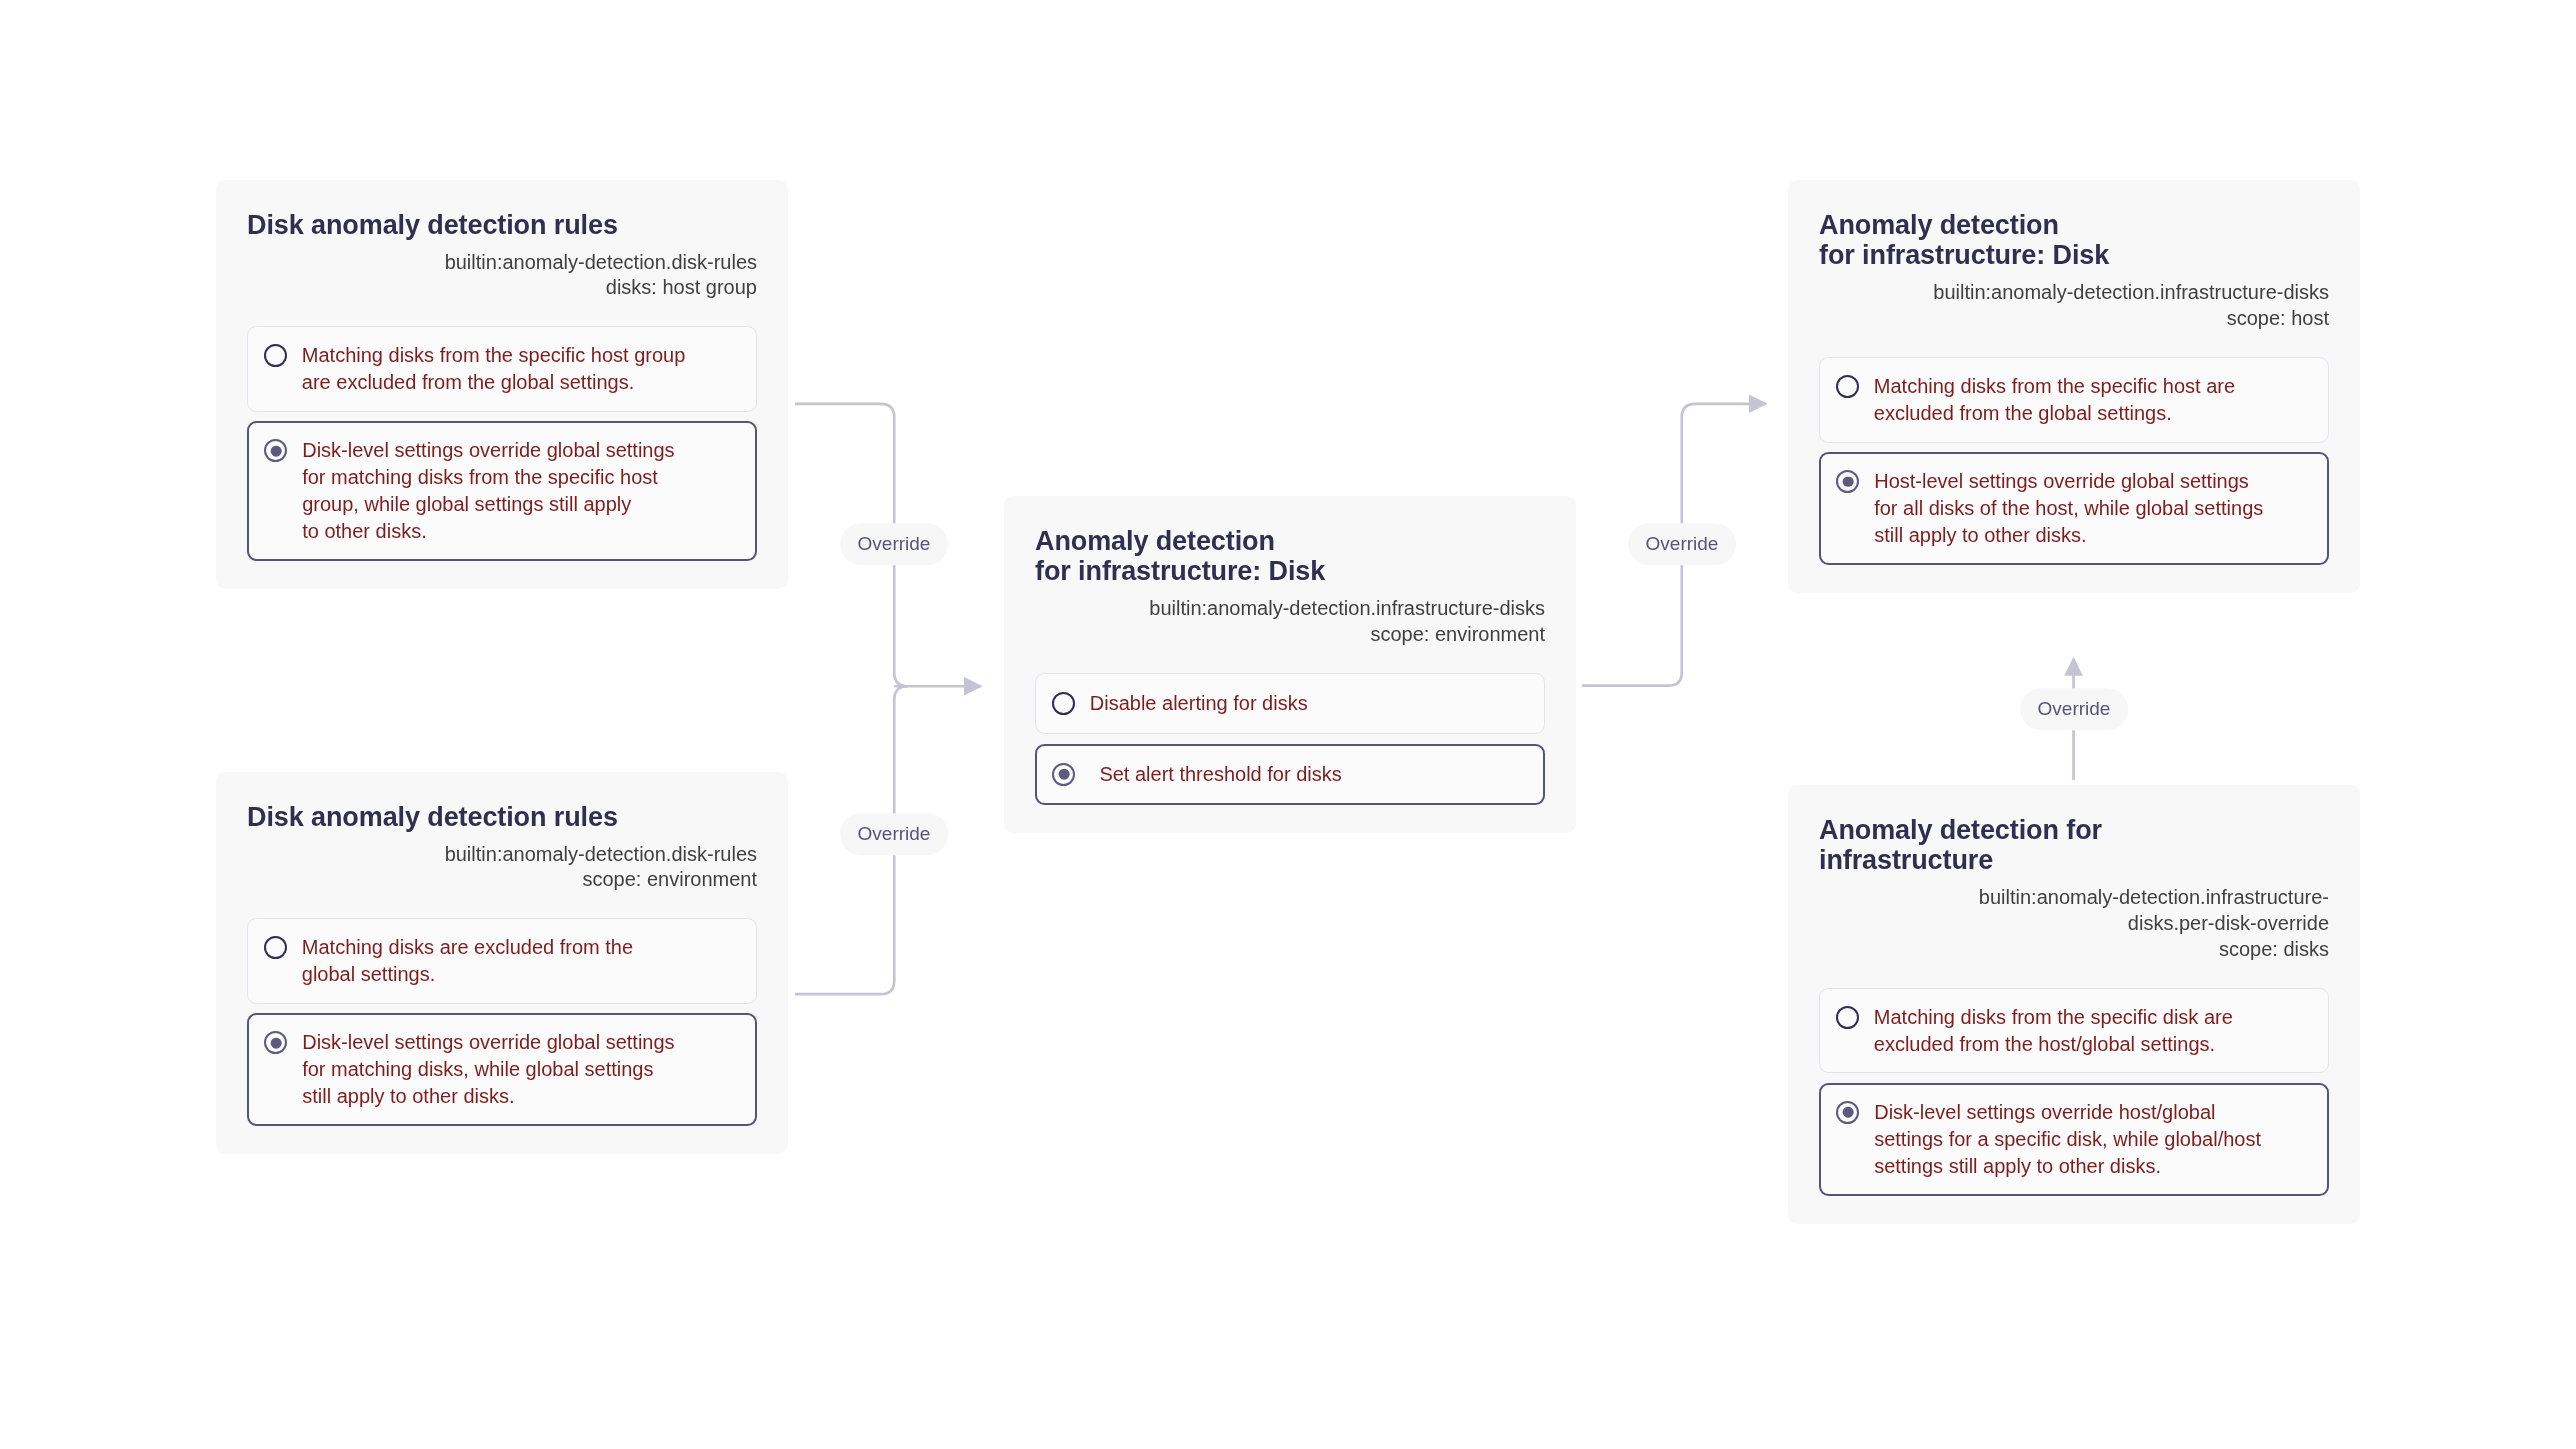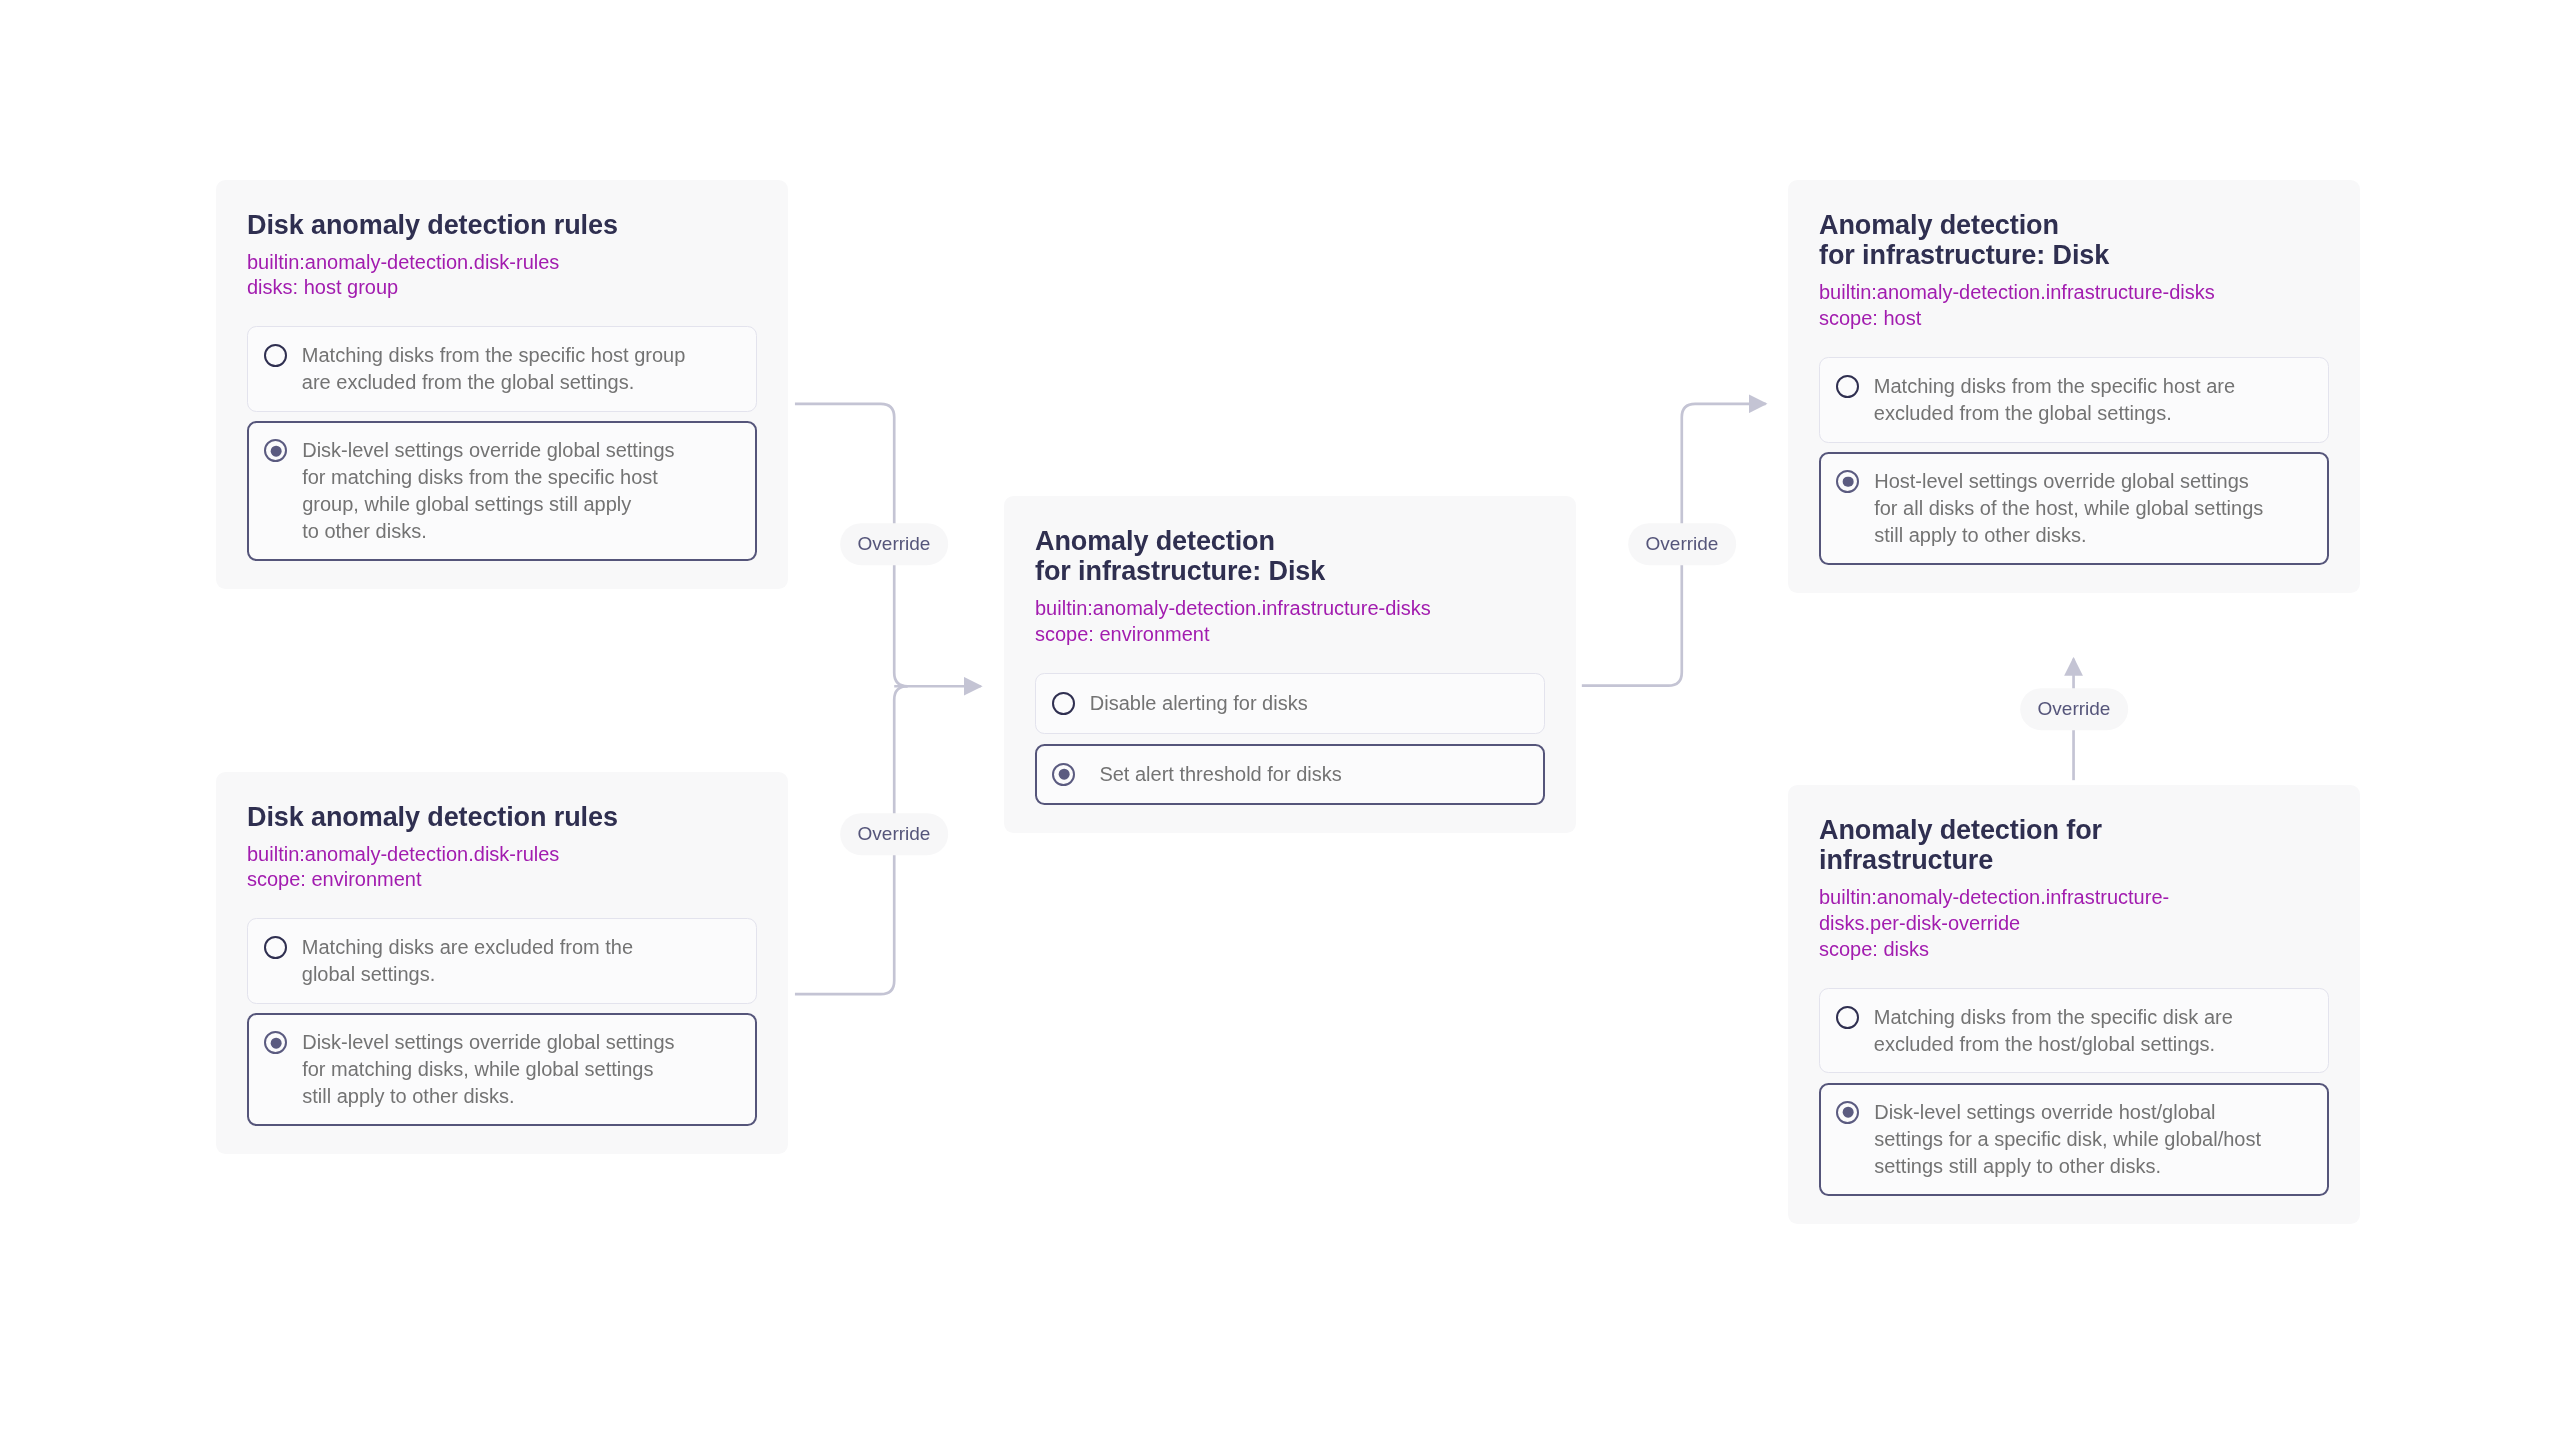--- a/index.html
+++ b/index.html
@@ -45,23 +45,24 @@
     line-height: 1.14;
     font-weight: bold;
     color: #2f2f50;
     letter-spacing: -0.1px;
     white-space: pre-line;
   }
   .card-sub {
     margin: 9.4px 0 0 0;
     font-size: 20px;
     line-height: 1.28;
-    color: #a21caf;
+    color: #404040;
     white-space: pre-line;
     word-break: break-word;
+    text-align: right;
   }
 
   .options {
     margin-top: 25.5px;
     display: flex;
     flex-direction: column;
     gap: 9.4px;
   }
 
   .option {
@@ -101,21 +102,21 @@
     transform: translate(-50%, -50%);
     width: 10.7px;
     height: 10.7px;
     border-radius: 50%;
     background: #5b5b80;
   }
 
   .option-label {
     font-size: 20px;
     line-height: 1.35;
-    color: #737373;
+    color: #7f1d1d;
     white-space: pre-line;
   }
   .option.selected .option-label {
     font-weight: normal;
   }
 
   
   .option.single {
     align-items: center;
     padding-top: 16px;

